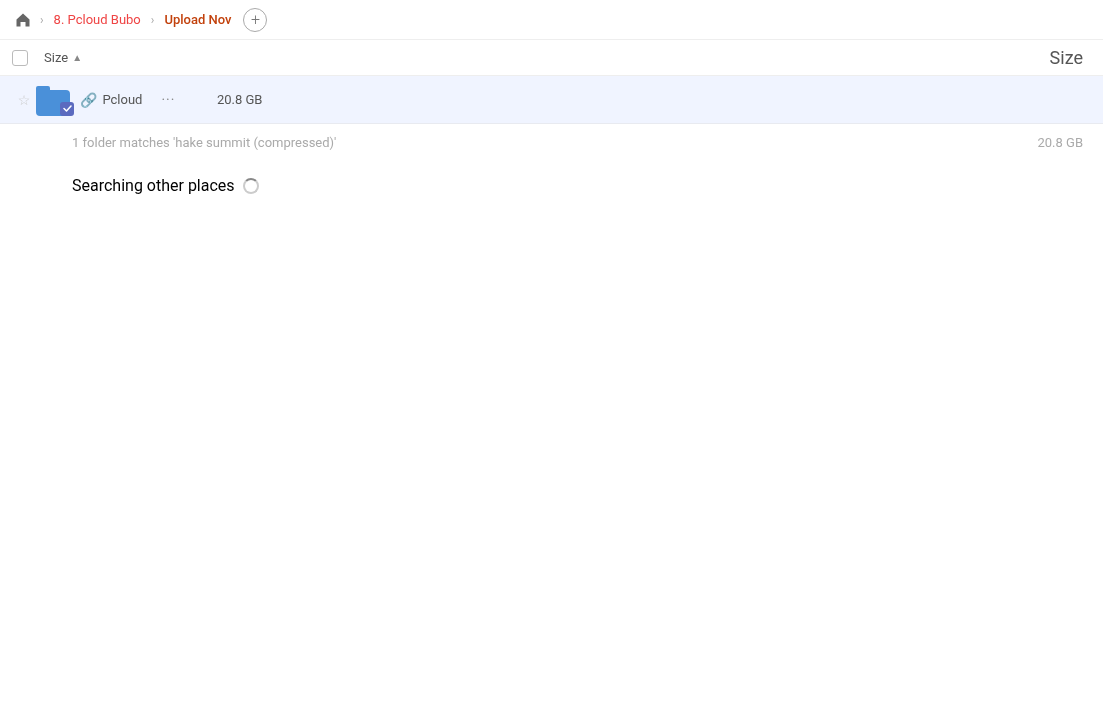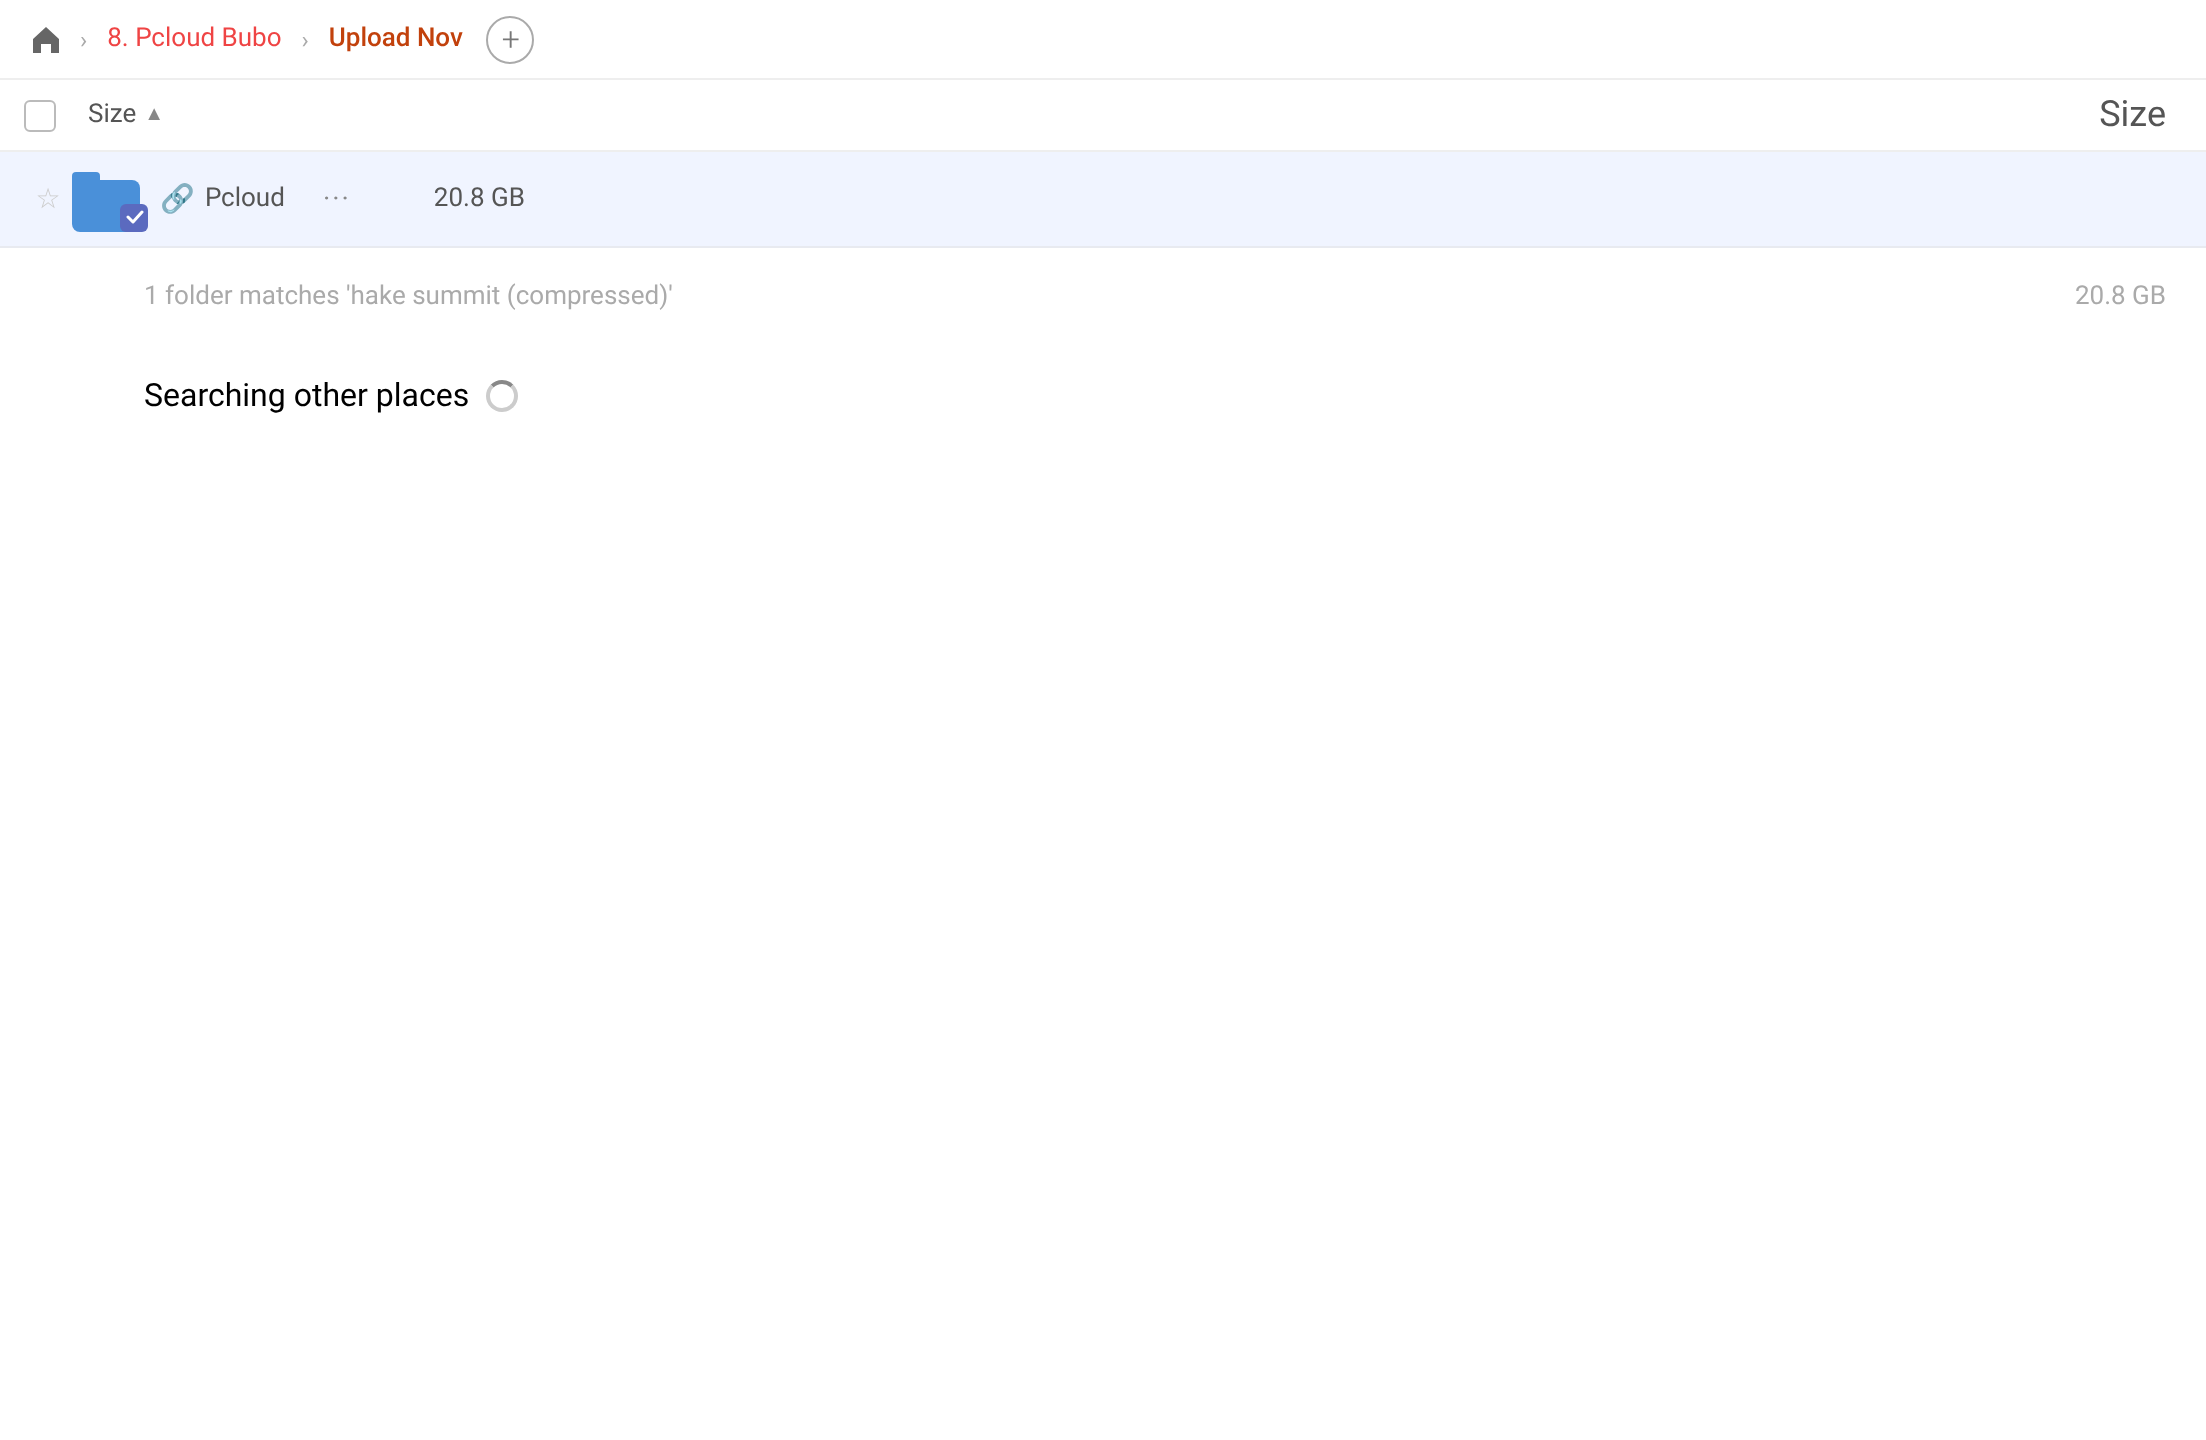--- a/index.html
+++ b/index.html
@@ -193,21 +193,21 @@
       text-align: right;
       font-size: 13px;
       color: #555;
       padding-right: 8px;
     }
 
     
     .summary-row {
       display: flex;
       align-items: center;
-      padding: 24px 12px;
+      padding: 12px 12px;
       height: 36px;
     }
     .summary-text {
       flex: 1;
       font-size: 13px;
       color: #aaa;
       padding-left: 60px;
     }
     .summary-size {
       font-size: 13px;

